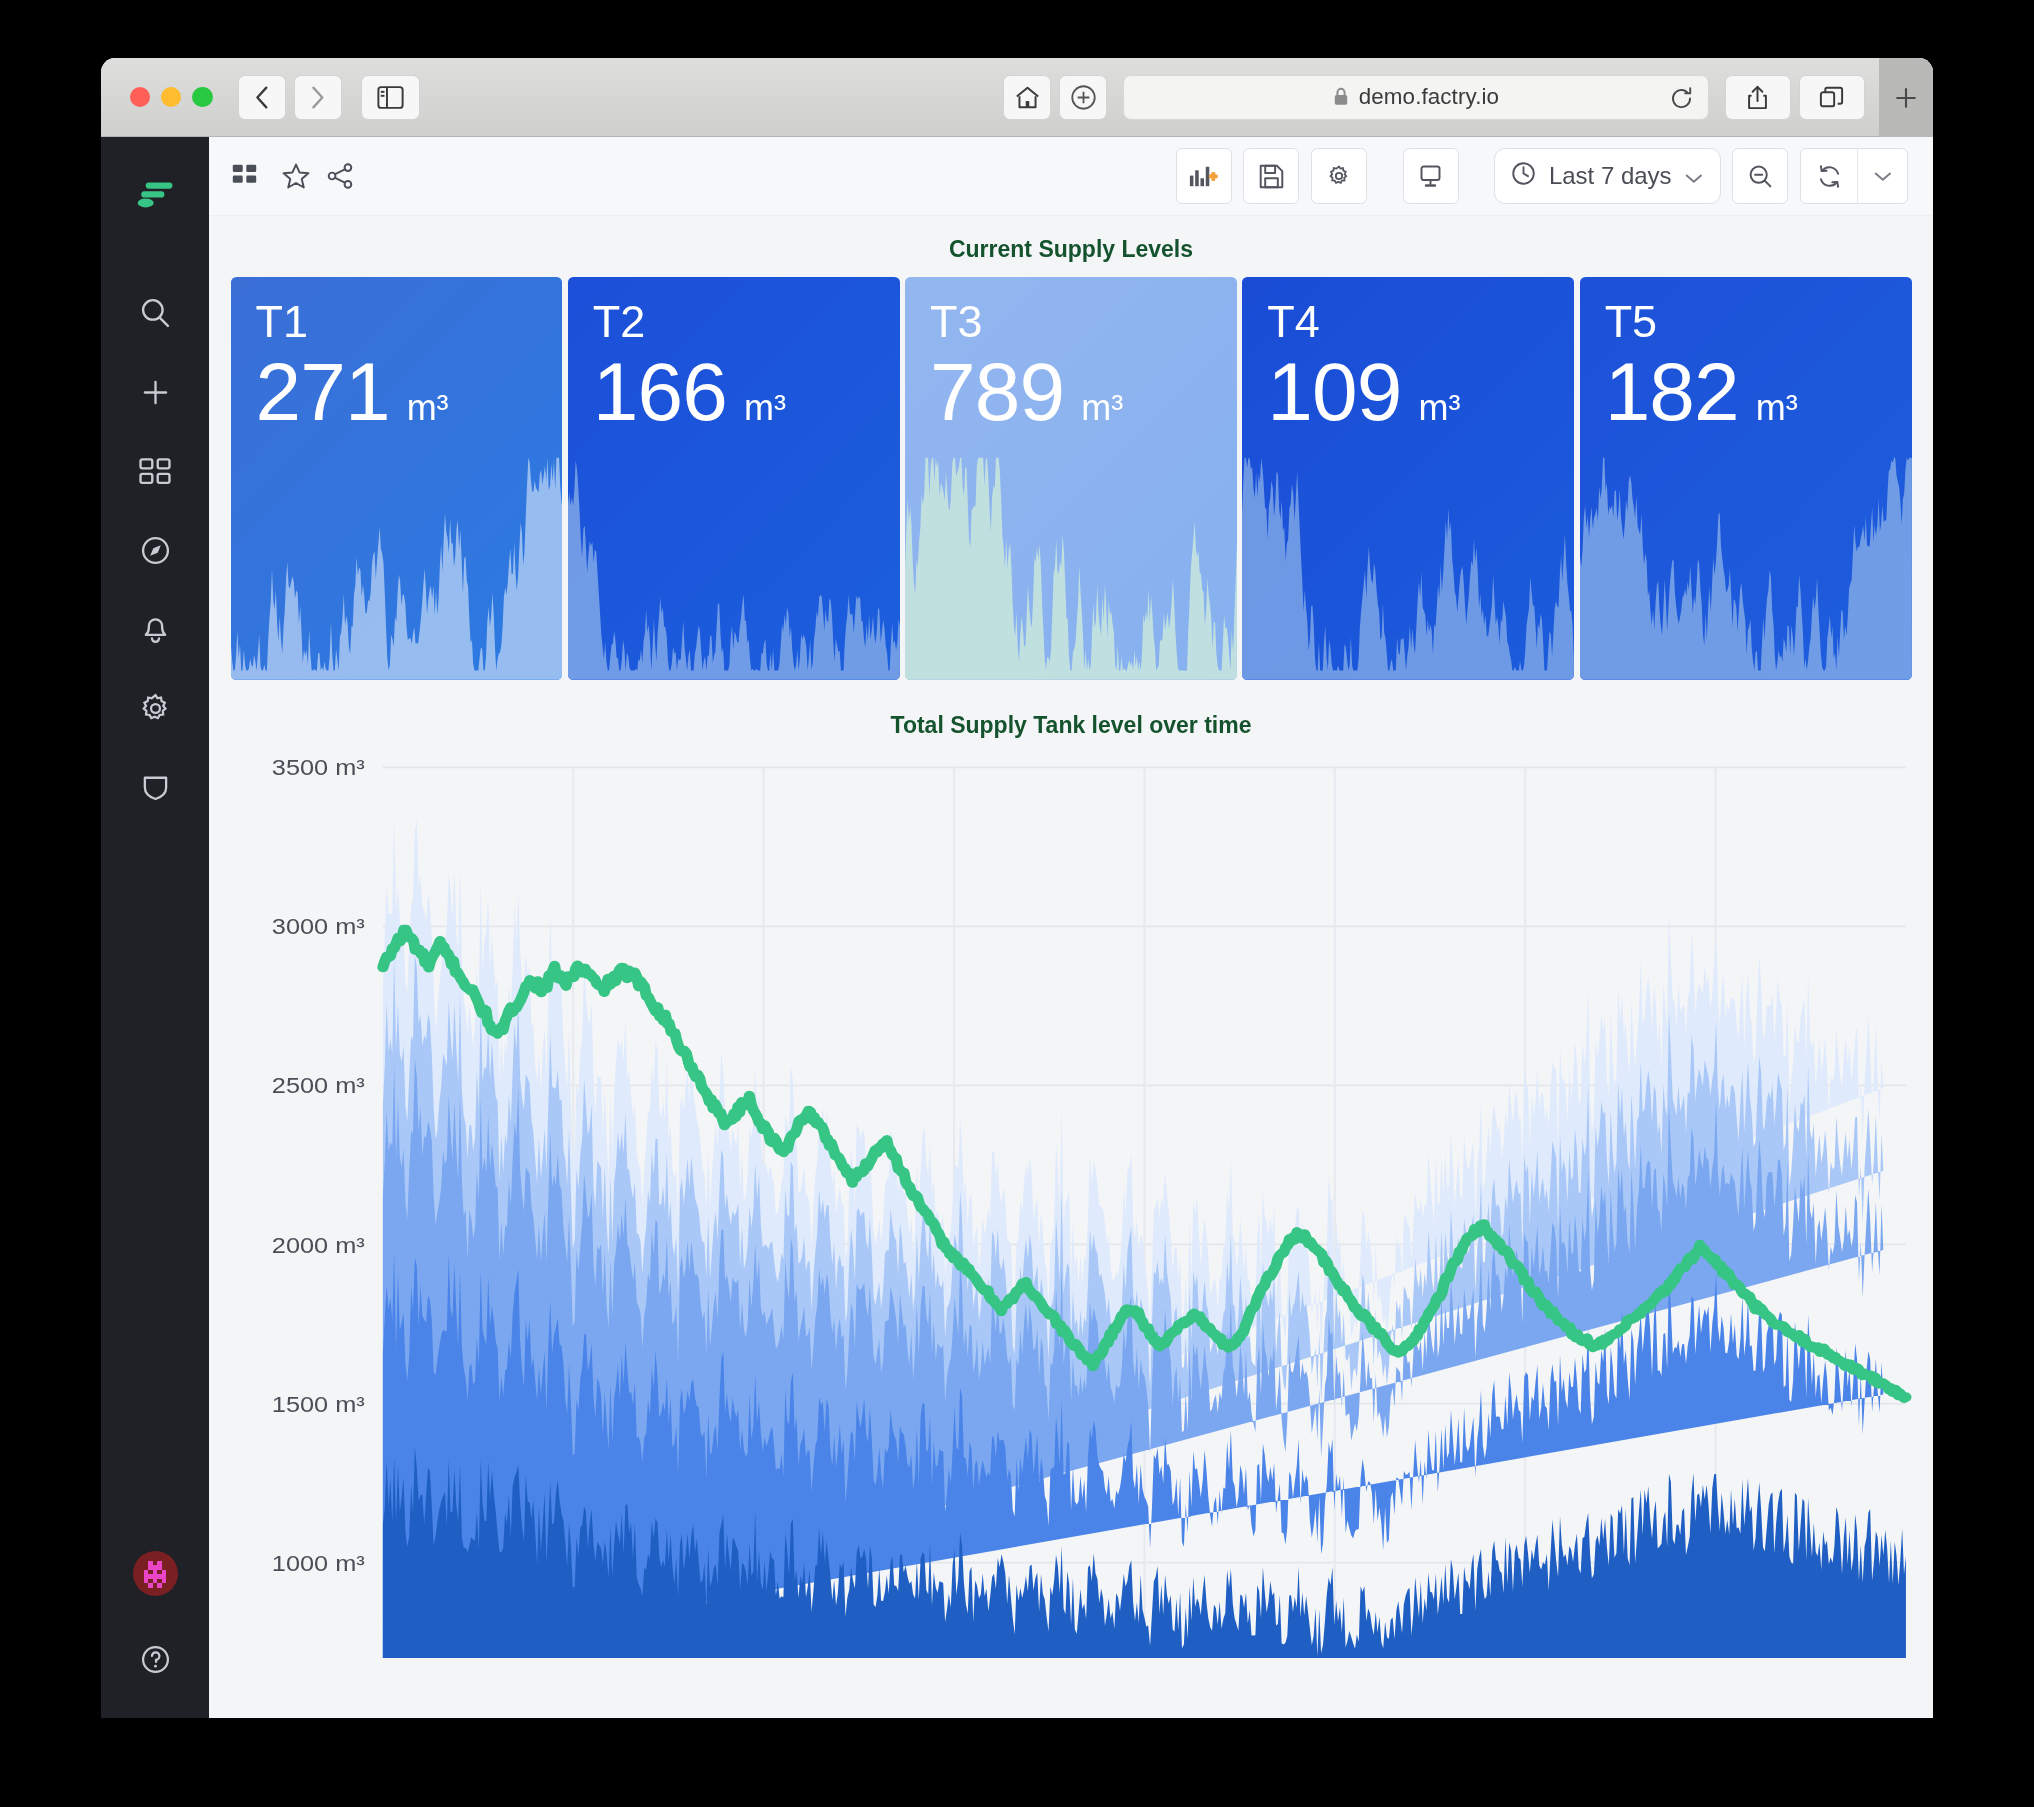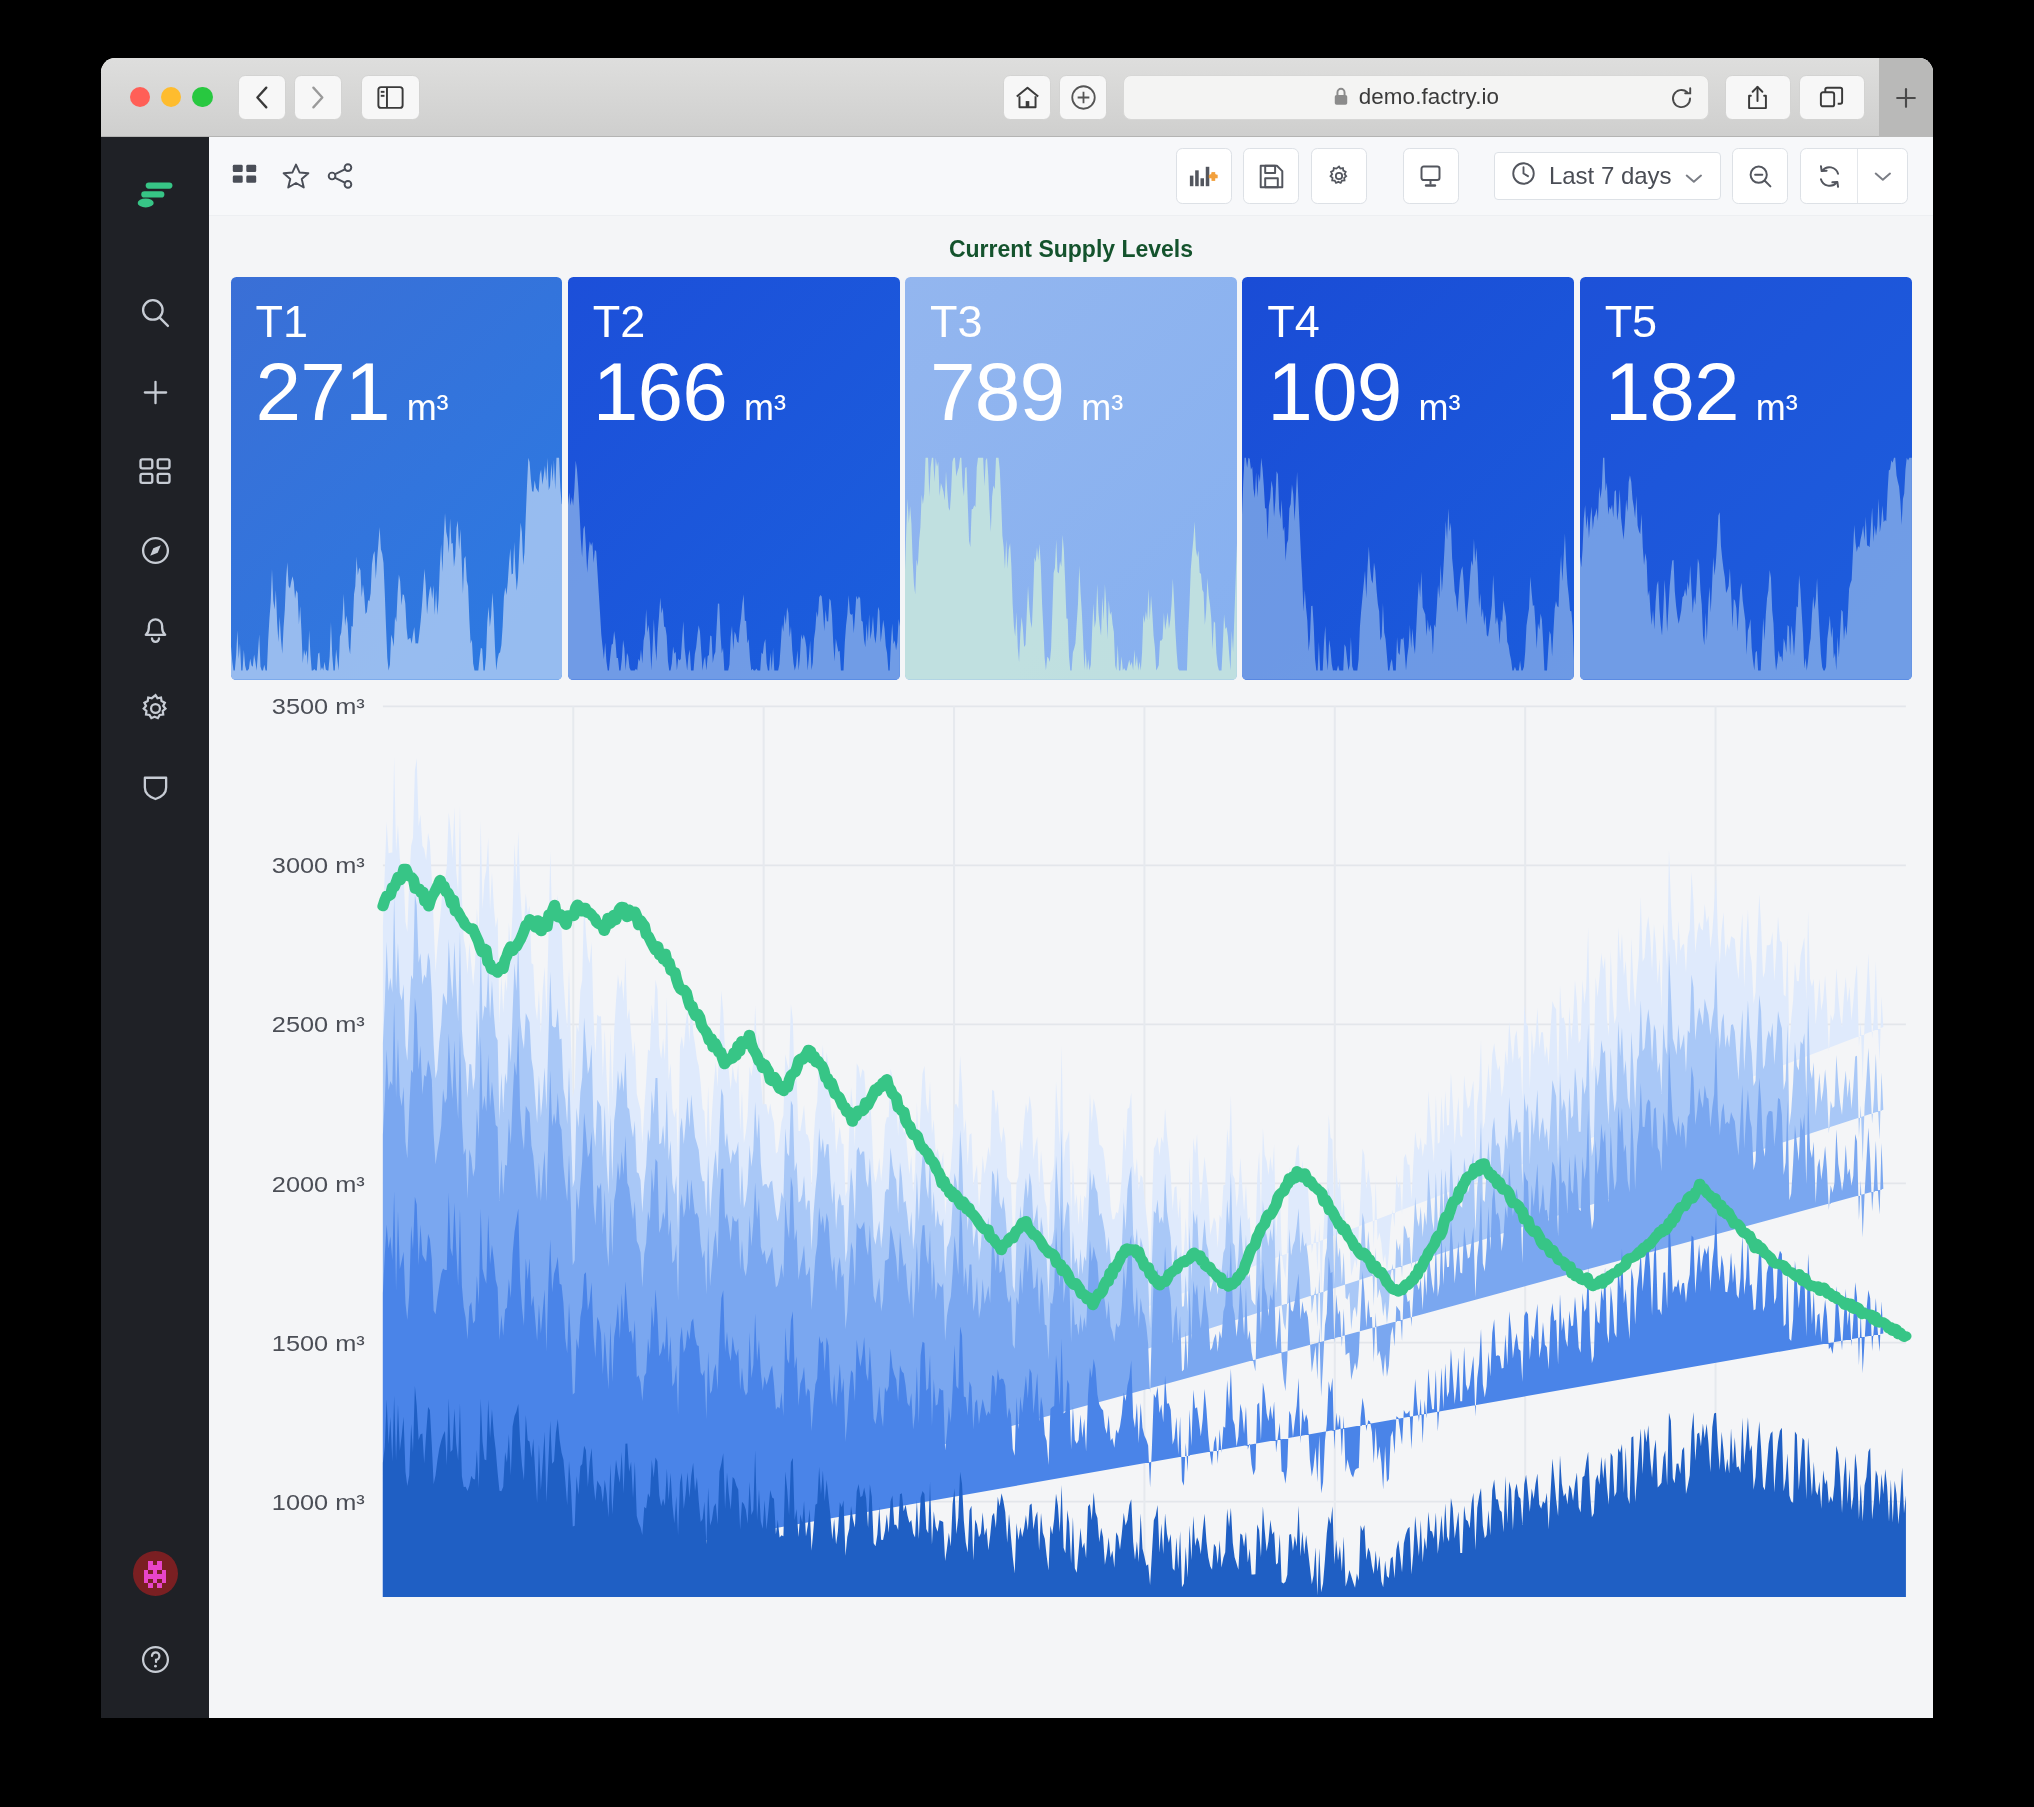--- a/index.html
+++ b/index.html
@@ -118,22 +118,22 @@
     height: 56px; min-width: 56px;
     background: #ffffff;
     border: 0.9px solid #dde1e6;
     border-radius: 6.3px;
     display: flex; align-items: center; justify-content: center;
     color: #53565e;
     padding: 0 9px;
   }
   .tb-sep { width: 12.5px; }
   #time-picker {
-    height: 48px;
-    background: #fff; border: 0.9px solid #dde1e6; border-radius: 4px;
+    height: 56px;
+    background: #fff; border: 0.9px solid #dde1e6; border-radius: 11px;
     display: flex; align-items: center; gap: 12.5px;
     padding: 0 16px;
     color: #53565e;
     font-size: 24px;
   }
   #tp-label { font-weight: 400; color: #4a4d55; }
   #refresh-group {
     display: flex; height: 56px;
     background: #fff; border: 0.9px solid #dde1e6; border-radius: 6.3px;
     overflow: hidden;
@@ -518,20 +518,21 @@
               <div class="stat-name" style="position: relative;">T5</div>
               <div class="stat-value-row" style="position: relative;">
                 <span class="stat-value">182</span>
                 <span class="stat-unit">m³</span>
               </div>
             </div>
           </div>
       </div>
 
       <div id="timeseries-panel">
+        <div class="panel-title">Total Supply Tank level over time</div>
         <div id="chart-wrap">
           <svg id="chart-svg" viewBox="0 0 1660 1010" preserveAspectRatio="none">
               <line x1="150" y1="903.5" x2="1654" y2="903.5" stroke="#e3e6eb" stroke-width="2"></line>
               <text x="132" y="912.5" text-anchor="end" class="ytick-text">1000 m³</text>
               <line x1="150" y1="726" x2="1654" y2="726" stroke="#e3e6eb" stroke-width="2"></line>
               <text x="132" y="735" text-anchor="end" class="ytick-text">1500 m³</text>
               <line x1="150" y1="548.5" x2="1654" y2="548.5" stroke="#e3e6eb" stroke-width="2"></line>
               <text x="132" y="557.5" text-anchor="end" class="ytick-text">2000 m³</text>
               <line x1="150" y1="370.99999999999994" x2="1654" y2="370.99999999999994" stroke="#e3e6eb" stroke-width="2"></line>
               <text x="132" y="379.99999999999994" text-anchor="end" class="ytick-text">2500 m³</text>

